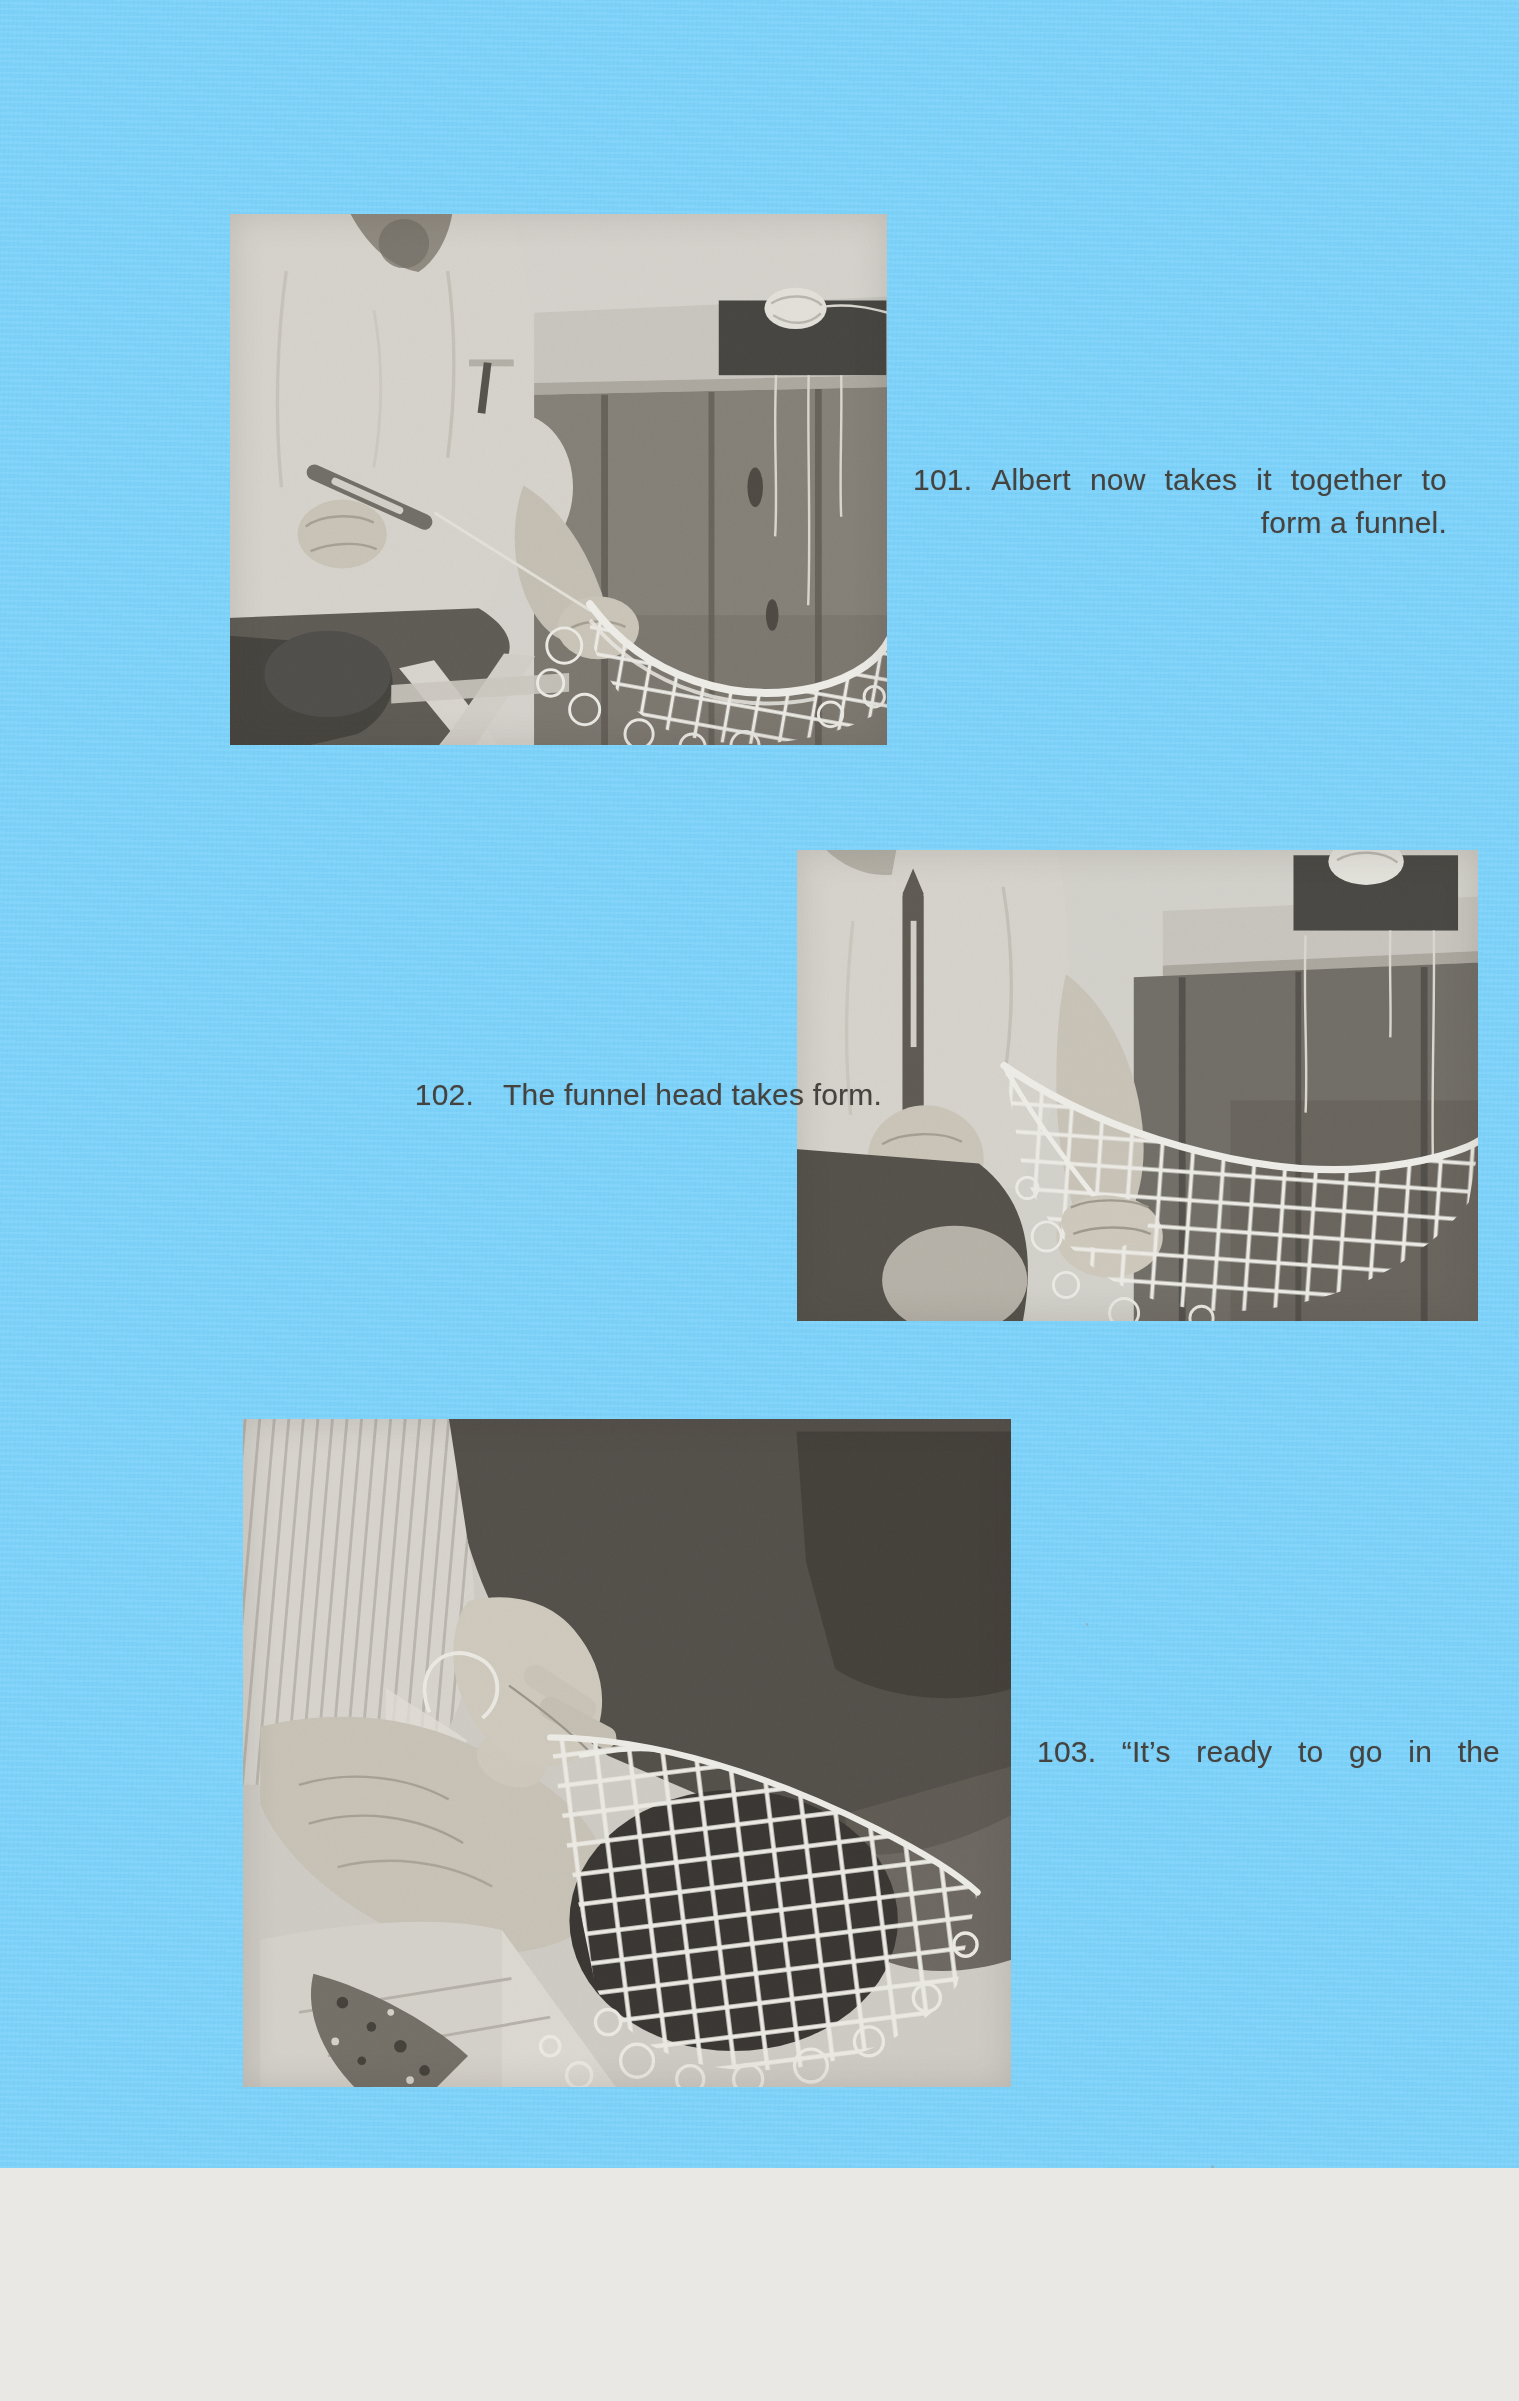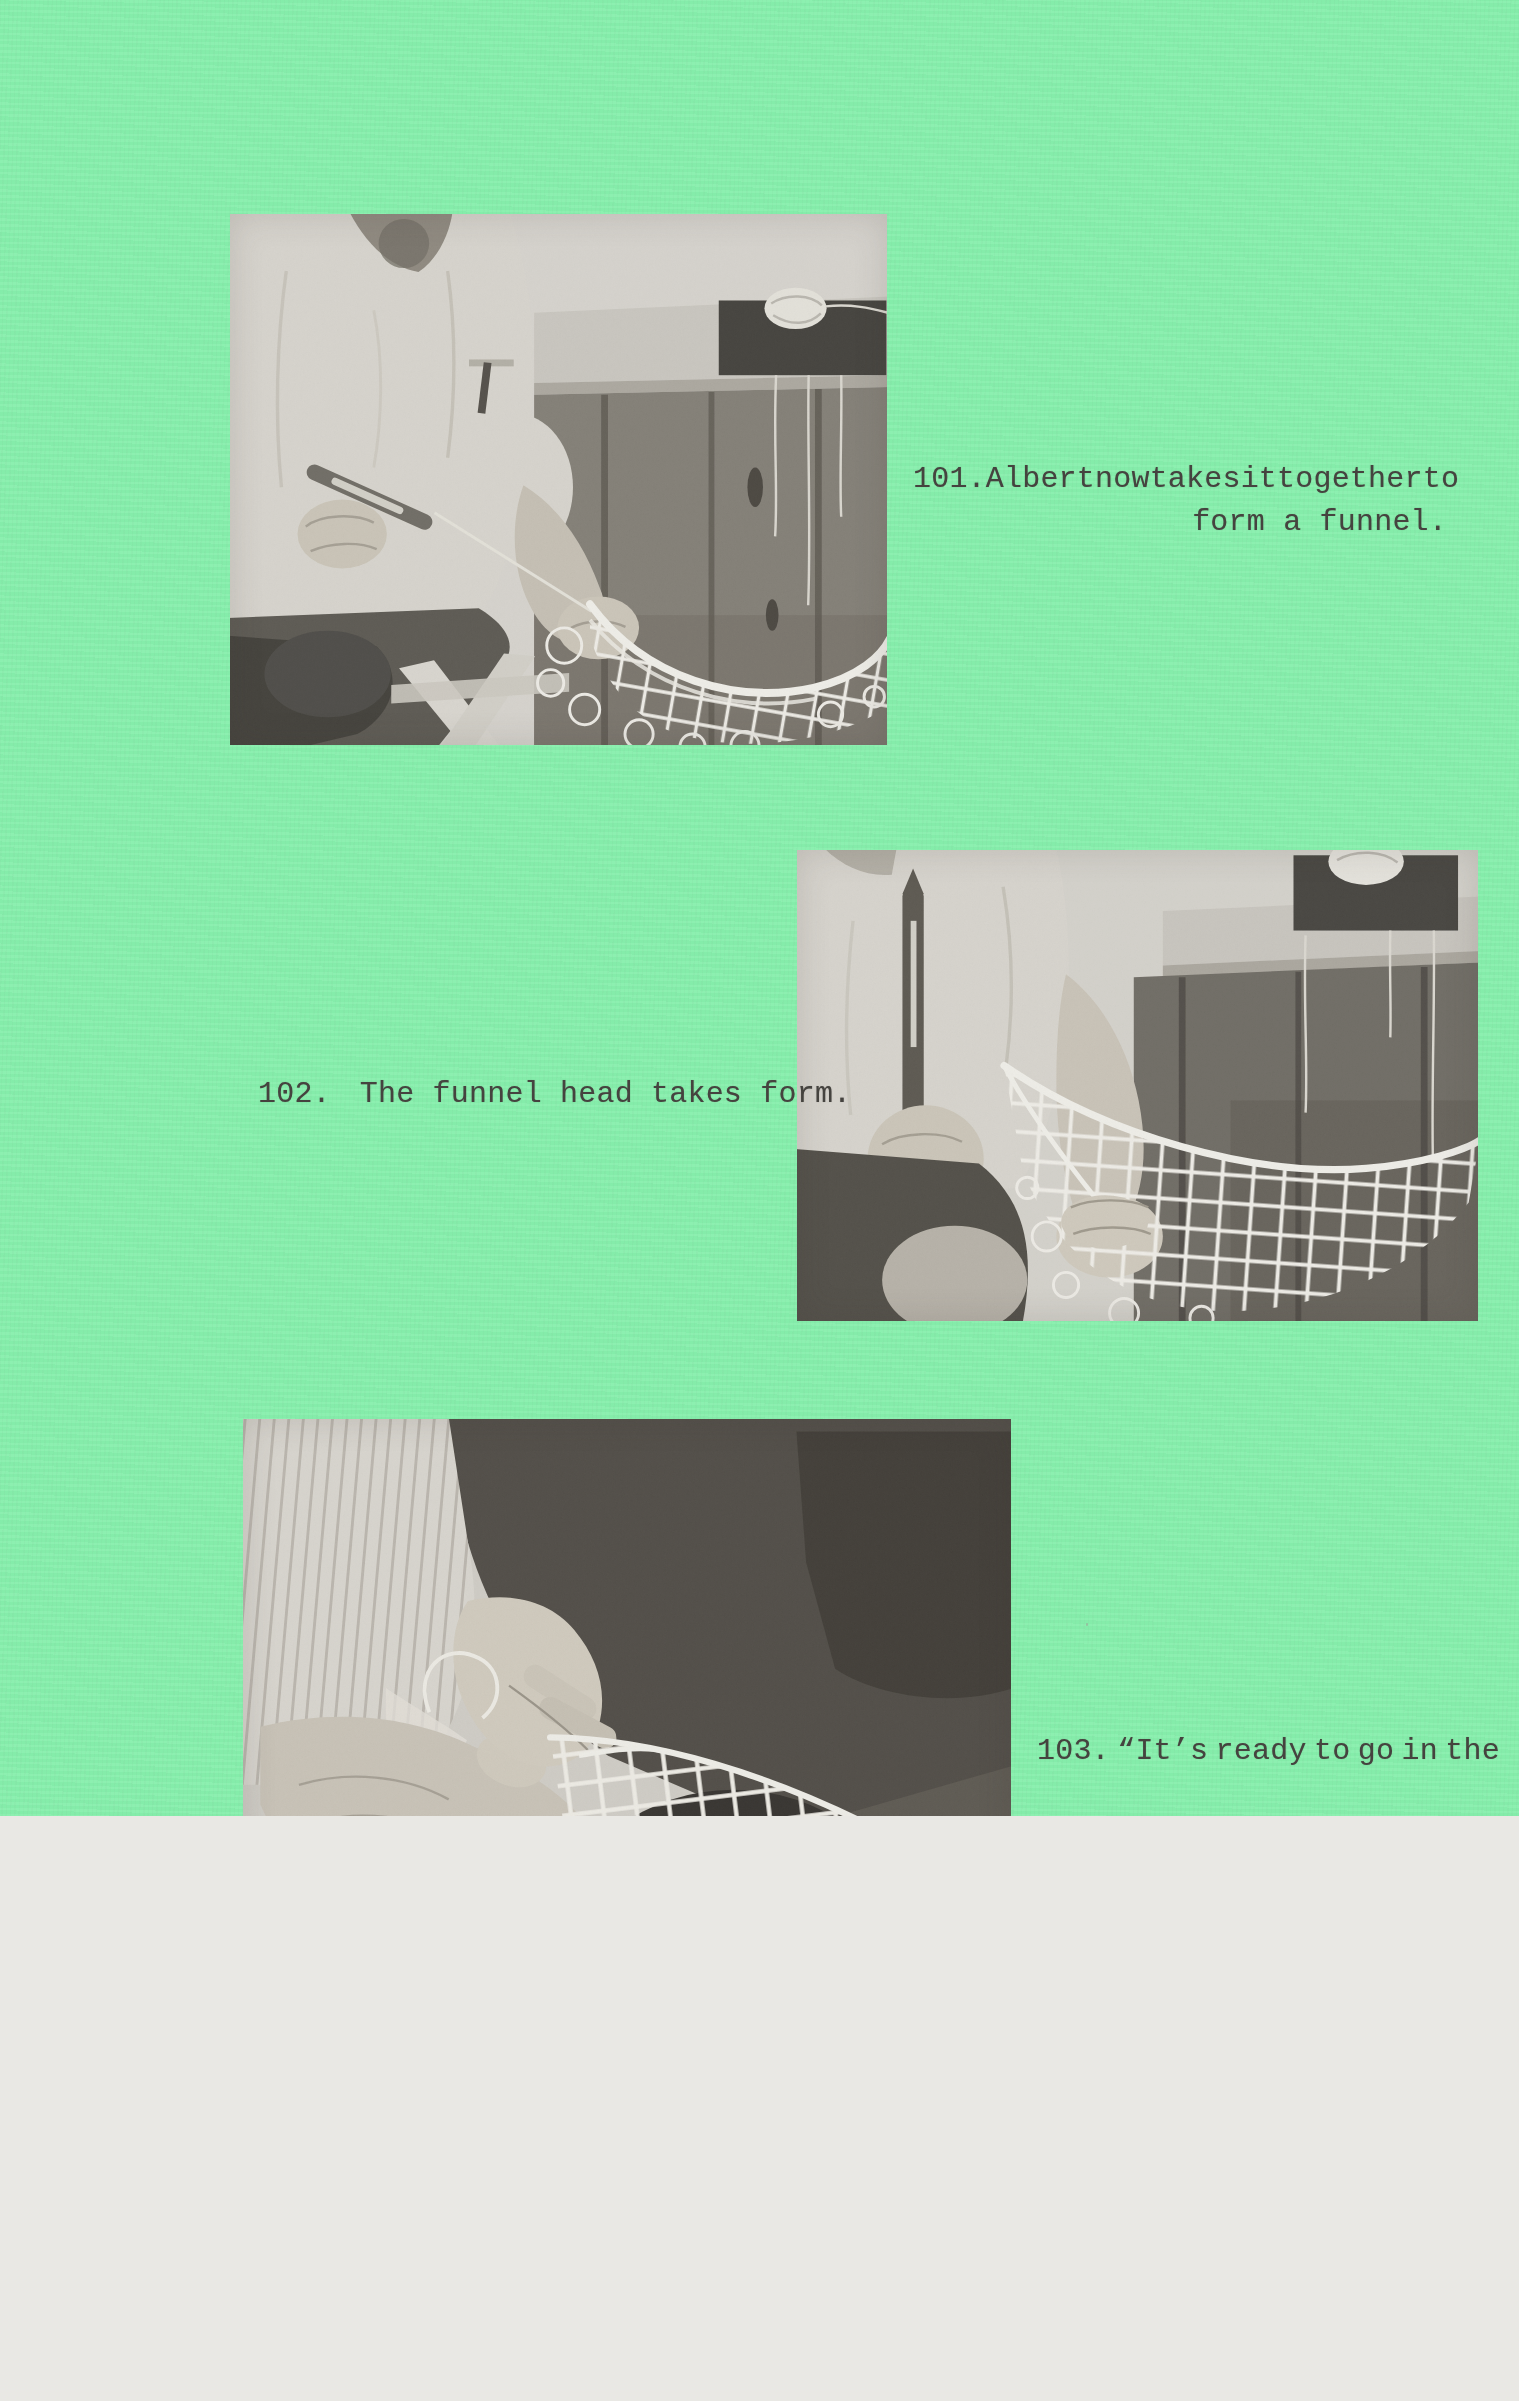--- a/index.html
+++ b/index.html
@@ -1,19 +1,19 @@
 <!DOCTYPE html>
 <html style="font-size:7.7px"><head>
 <meta charset="utf-8">
 <style>
   html,body{margin:0;padding:0;background:#e9e8e4;}
   .page{
-    position:relative;width:1520px;height:1816px;overflow:hidden;
-    background:#86efac;
-    font-family:Liberation Mono, monospace;
+    position:relative;width:1520px;height:2168px;overflow:hidden;
+    background:#7dd3fc;
+    font-family:Liberation Sans, sans-serif;
     color:#45433f;
   }
   .page::before{
     content:"";position:absolute;inset:0;pointer-events:none;
     background:
       repeating-linear-gradient(92deg, rgba(120,118,110,0.035) 0 1.4px, rgba(0,0,0,0) 1.4px 4.3px),
       repeating-linear-gradient(1deg, rgba(255,255,255,0.05) 0 2.4px, rgba(0,0,0,0.012) 2.4px 5.8px);
   }
   .photo{position:absolute;overflow:hidden;background:#c9c6bf;}
   .photo svg{
@@ -28,21 +28,21 @@
   .caption{
     position:absolute;font-size:30px;line-height:43px;letter-spacing:0.2px;
     text-shadow:0 0 1px rgba(69,67,63,0.35);
   }
   #caption-101{left:913px;top:458px;width:534px;}
   #caption-102{left:258px;top:1073px;width:624px;}
   #caption-103{left:1037px;top:1730px;width:463px;}
   .cap-justified{display:flex;justify-content:space-between;height:43px;}
   .cap-justified span{white-space:pre;}
   .cap-line2{display:block;height:43px;text-align:right;}
-  .cap-single{display:flex;height:43px;}
+  .cap-single{display:flex;height:43px;justify-content:flex-end;}
   .cap-single .fignum{margin-right:29px;}
 
   .speck{position:absolute;border-radius:50%;background:#9d9b94;opacity:0.55;}
 </style>
 </head>
 <body>
 
 <svg width="0" height="0" style="position:absolute" aria-hidden="true">
   <defs>
     <pattern id="net1" width="58" height="52" patternUnits="userSpaceOnUse" patternTransform="rotate(10)">

